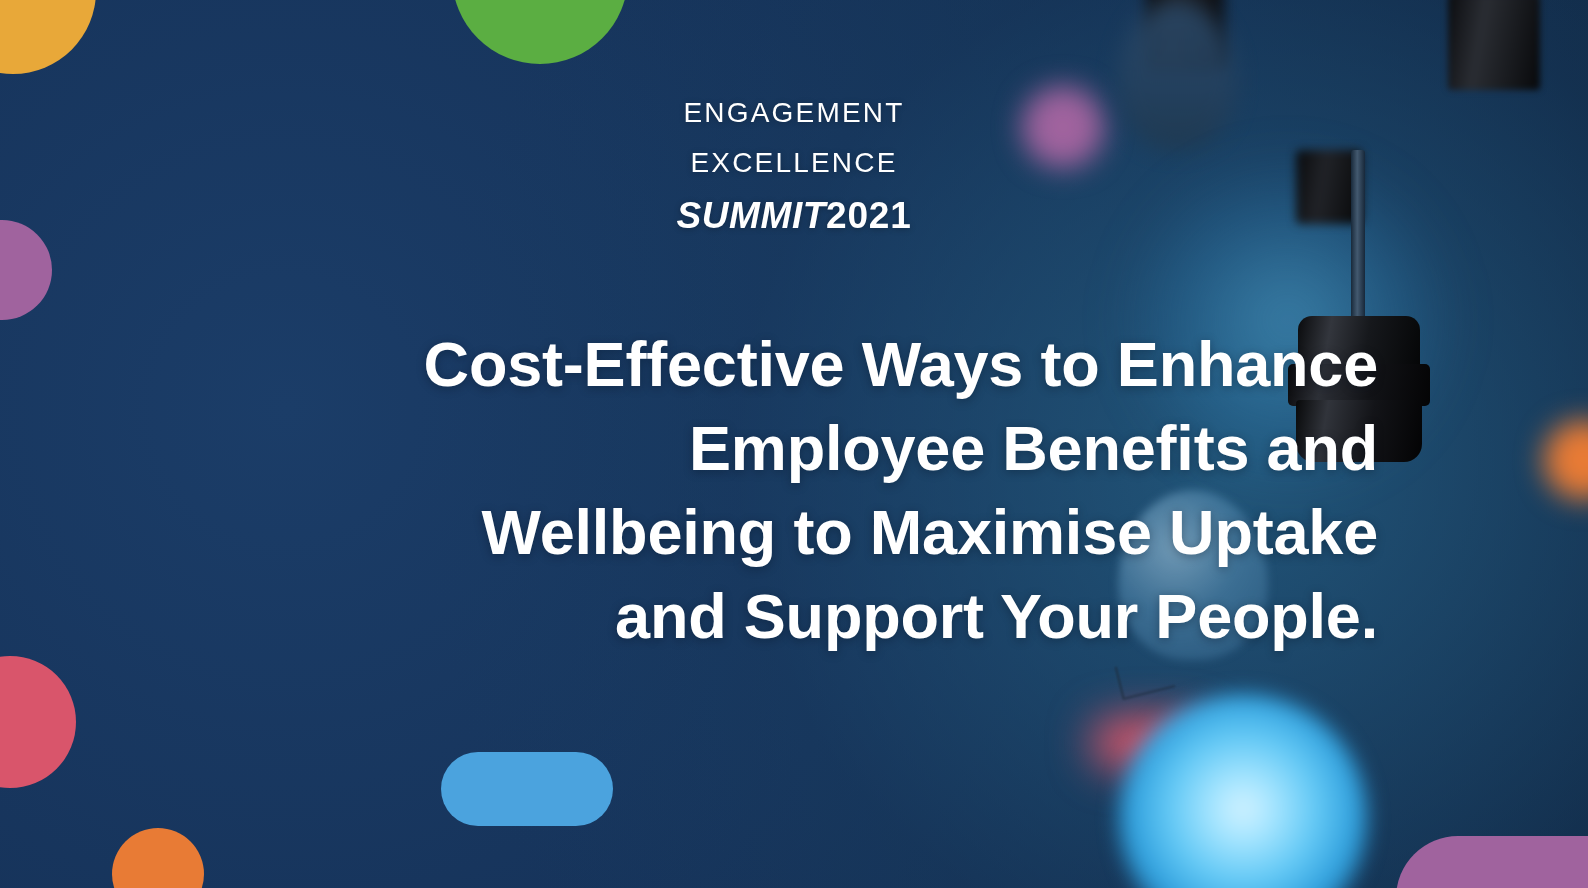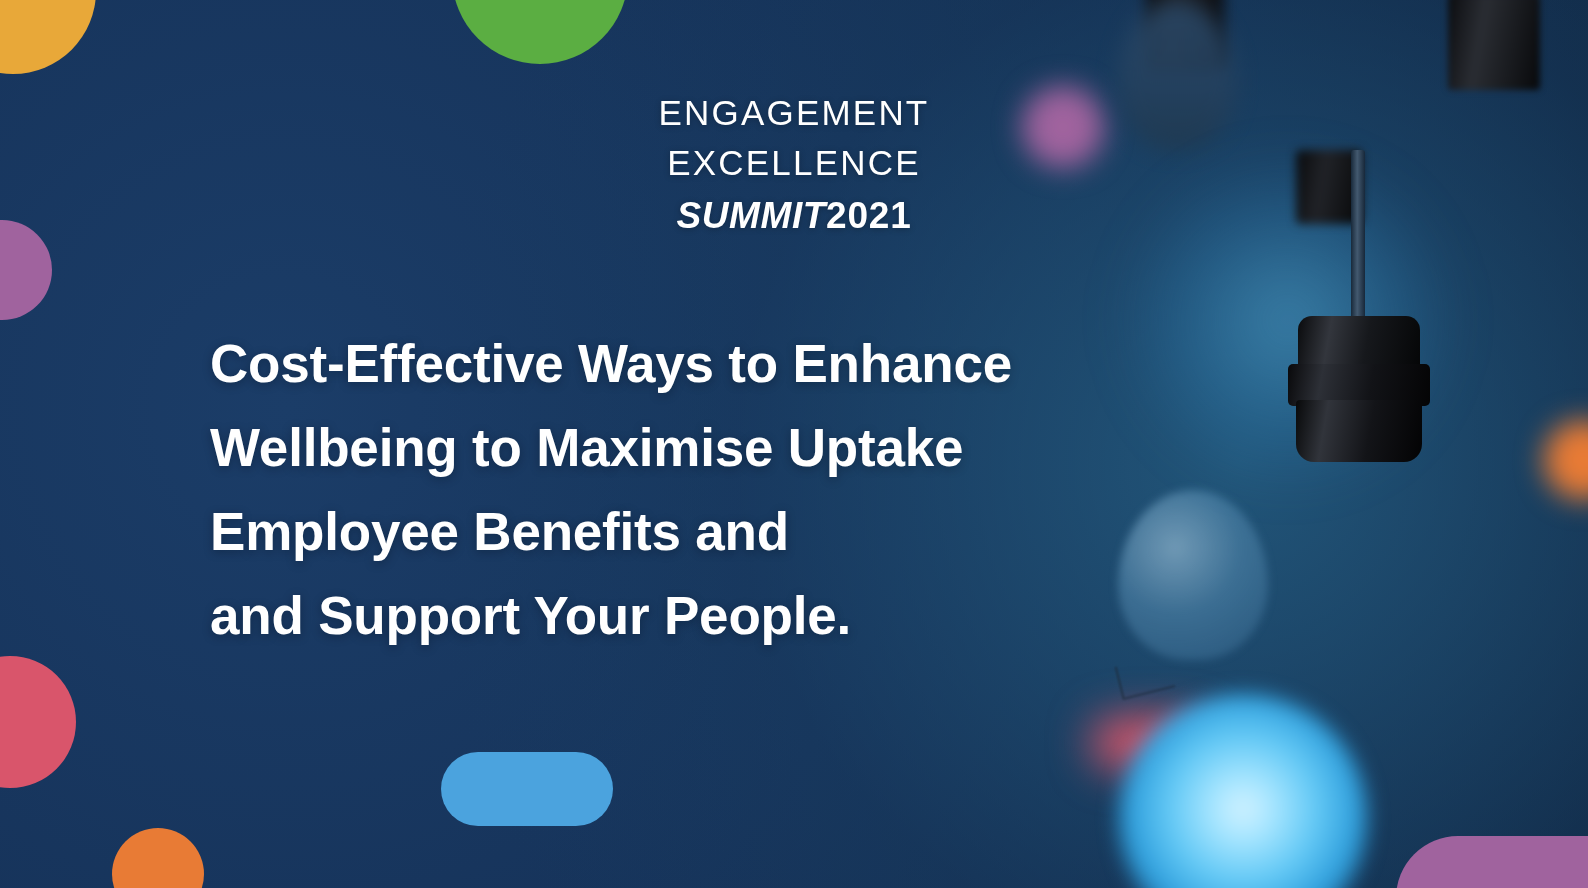--- a/index.html
+++ b/index.html
@@ -101,33 +101,33 @@
               background:linear-gradient(100deg,#08090a 0%,#31343b 24%,#131418 58%,#030304 100%);
               border-radius:4px 4px 18px 18px; }
 
   
   #logo {
     position:absolute; left:0; right:0; top:88px;
     text-align:center; color:#ffffff;
     text-shadow:0 1px 6px rgba(0,0,0,.28);
   }
   .logo-line {
-    font-size:35px; font-weight:300; line-height:50px;
+    font-size:28px; font-weight:300; line-height:50px;
     letter-spacing:2.2px;
   }
   #logo-summit-line { line-height:56px; font-size:37px; letter-spacing:0.4px; }
   #logo-summit { font-weight:700; letter-spacing:0.6px;font-style:italic; }
   #logo-year   { font-weight:700; letter-spacing:0.8px; }
 
   
   #headline {
     position:absolute; left:210px; top:322px; width:1168px;
-    text-align:left;
+    text-align:right;
     color:#ffffff;
-    font-size:53px;
+    font-size:63px;
     font-weight:700;
     line-height:84px;
     letter-spacing:-0.2px;
     text-shadow:0 2px 10px rgba(3,14,28,.35);
   }
   #headline .hl-line { display:block; white-space:nowrap; }
 </style>
 </head>
 <body>
 
@@ -170,18 +170,18 @@
   <div id="logo">
     <div class="logo-line">ENGAGEMENT</div>
     <div class="logo-line">EXCELLENCE</div>
     <div id="logo-summit-line">
       <span id="logo-summit">SUMMIT</span><span id="logo-year">2021</span>
     </div>
   </div>
 
   <h1 id="headline">
     <span class="hl-line">Cost-Effective Ways to Enhance</span>
+    <span class="hl-line">Employee Benefits and</span>
     <span class="hl-line">Wellbeing to Maximise Uptake</span>
-    <span class="hl-line">Employee Benefits and</span>
     <span class="hl-line">and Support Your People.</span>
   </h1>
 
 </div>
 
 </body></html>

